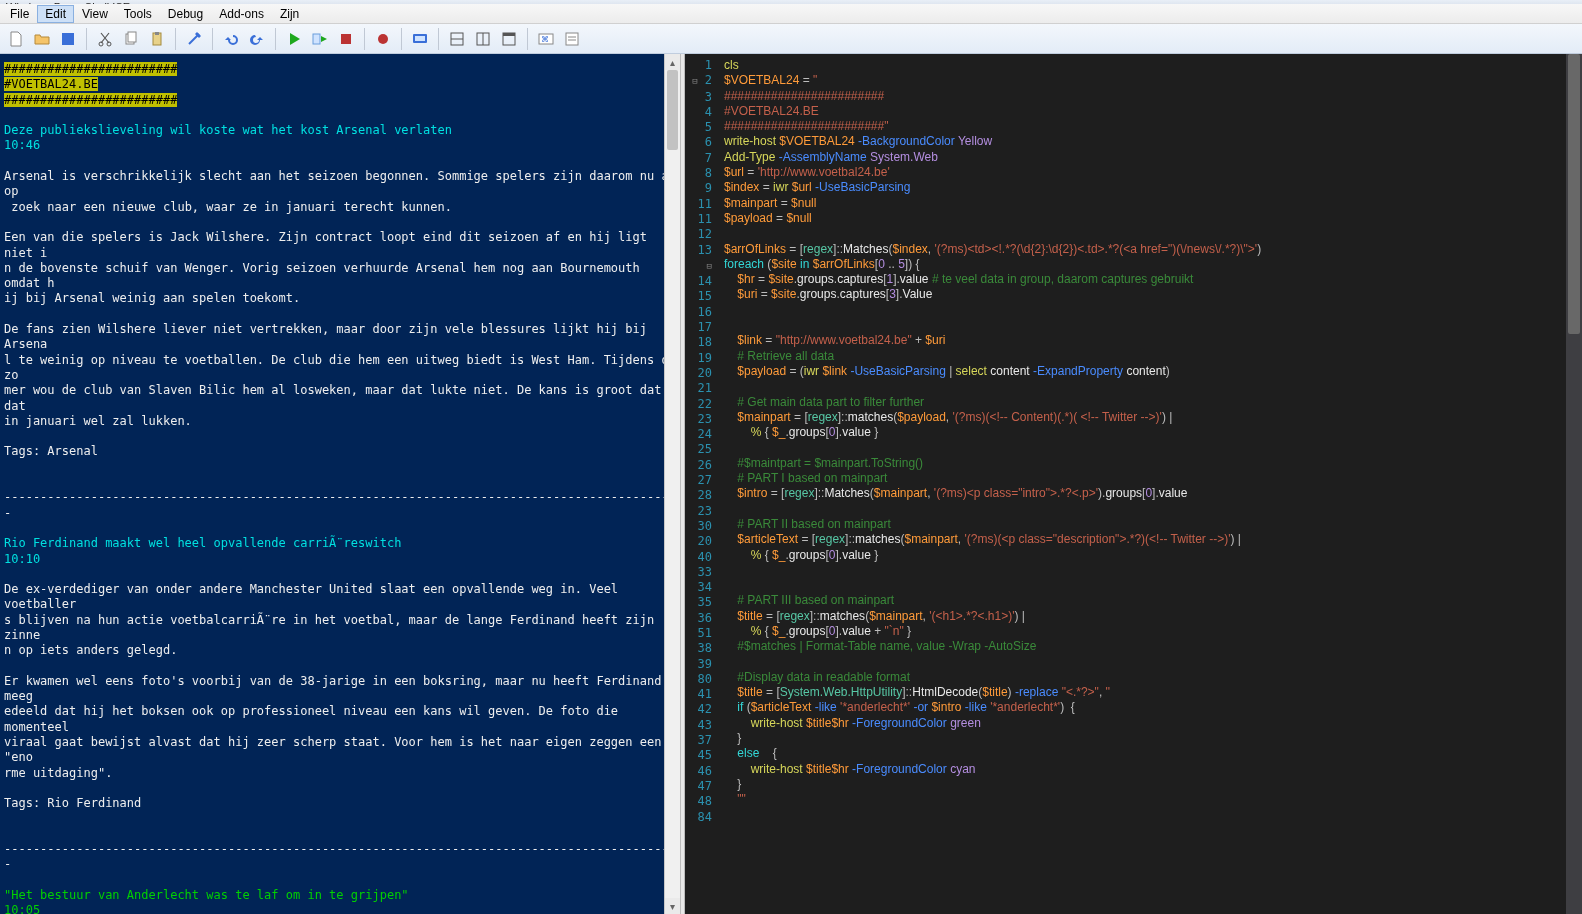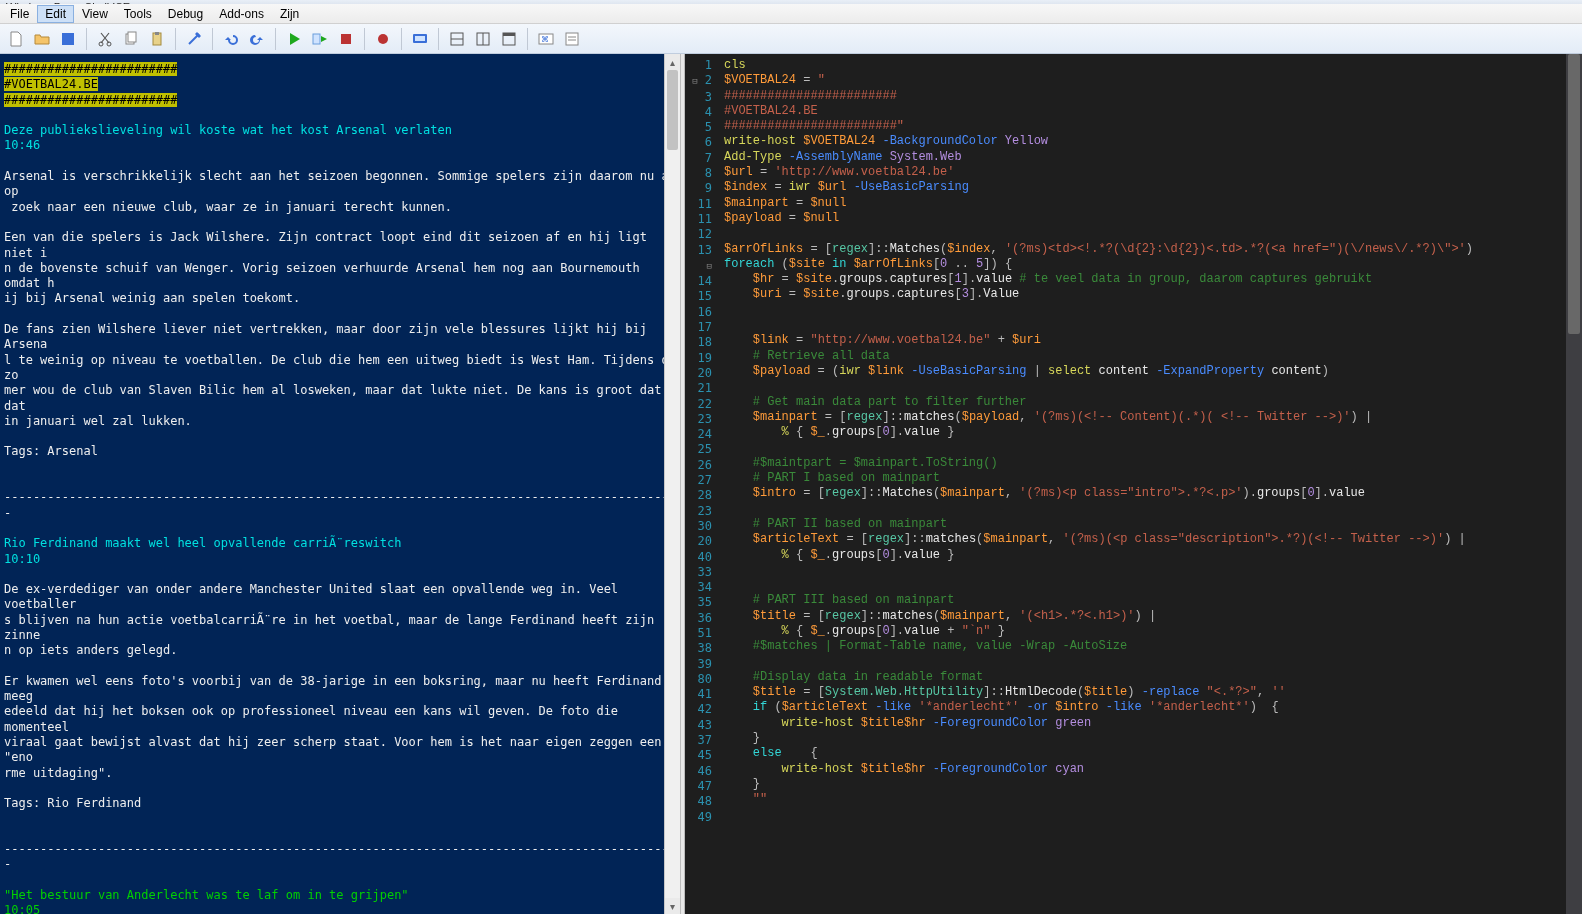--- a/index.html
+++ b/index.html
@@ -39,21 +39,21 @@
   
   
   .tabstrip { height: 26px; border-bottom:1px solid #3e3e42; display:flex; align-items:flex-end; padding-left:4px; background:#eef3f8; }
   .tab { height:22px; padding:0 10px; display:flex; align-items:center; gap:6px; background:#f3f3f3; border:1px solid #c6c6c6; border-bottom:none; border-radius:3px 3px 0 0; margin-right:2px; font-size:12px; color:#333; }
   .tab.active { background:#fff; }
   .tab .close { font-family:Arial; font-size:12px; color:#666; }
   
   
   .editor { flex:1; display:flex; overflow:hidden; background:#1e1e1e; }
   .gutter { width:35px; background:#1e1e1e; color:#2b91af; text-align:right; padding:4px 8px 4px 0; font-family:Consolas,monospace; font-size:12px; line-height:15.3px; border-right:0px solid #333; }
-  .code { flex:1; padding:4px 0 4px 4px; font-family:Liberation Mono, monospace; font-size:12px; line-height:15.3px; white-space:pre; color:#d4d4d4; overflow:hidden; position:relative;}
+  .code { flex:1; padding:4px 0 4px 4px; font-family:Liberation Sans, sans-serif; font-size:12px; line-height:15.3px; white-space:pre; color:#d4d4d4; overflow:hidden; position:relative;}
 
   .scroll-right { width:16px; background:#3e3e42; position:relative; }
   .scroll-right .thumb { position:absolute; left:2px; right:2px; top:0; height:280px; background:#686868; border-radius:2px; }
 </style>
 </head>
 <body>
 
 <div class="titlebar">
   <span>Windows PowerShell ISE</span>
 </div>
@@ -244,21 +244,21 @@
           <div>39</div>
           <div>80</div>
           <div>41</div>
           <div>42</div>
           <div>43</div>
           <div>37</div>
           <div>45</div>
           <div>46</div>
           <div>47</div>
           <div>48</div>
-          <div>49</div>
+          <div>84</div>
         </div>
       <div class="code" id="code"><div><span style="color: rgb(215, 215, 90);">cls</span></div><div><span style="color: rgb(255, 155, 58);">$VOETBAL24</span><span style="color: rgb(188, 188, 188);"> = </span><span style="color: rgb(196, 96, 75);">"</span></div><div><span style="color: rgb(196, 96, 75);">########################</span></div><div><span style="color: rgb(196, 96, 75);">#VOETBAL24.BE</span></div><div><span style="color: rgb(196, 96, 75);">########################"</span></div><div><span style="color: rgb(215, 215, 90);">write-host</span><span style="color: rgb(212, 212, 212);"> </span><span style="color: rgb(255, 155, 58);">$VOETBAL24</span><span style="color: rgb(212, 212, 212);"> </span><span style="color: rgb(74, 140, 255);">-BackgroundColor</span><span style="color: rgb(212, 212, 212);"> </span><span style="color: rgb(180, 142, 224);">Yellow</span></div><div><span style="color: rgb(215, 215, 90);">Add-Type</span><span style="color: rgb(212, 212, 212);"> </span><span style="color: rgb(74, 140, 255);">-AssemblyName</span><span style="color: rgb(212, 212, 212);"> </span><span style="color: rgb(180, 142, 224);">System.Web</span></div><div><span style="color: rgb(255, 155, 58);">$url</span><span style="color: rgb(188, 188, 188);"> = </span><span style="color: rgb(196, 96, 75);">'http://www.voetbal24.be'</span></div><div><span style="color: rgb(255, 155, 58);">$index</span><span style="color: rgb(188, 188, 188);"> = </span><span style="color: rgb(215, 215, 90);">iwr</span><span style="color: rgb(212, 212, 212);"> </span><span style="color: rgb(255, 155, 58);">$url</span><span style="color: rgb(212, 212, 212);"> </span><span style="color: rgb(74, 140, 255);">-UseBasicParsing</span></div><div><span style="color: rgb(255, 155, 58);">$mainpart</span><span style="color: rgb(188, 188, 188);"> = </span><span style="color: rgb(255, 155, 58);">$null</span></div><div><span style="color: rgb(255, 155, 58);">$payload</span><span style="color: rgb(188, 188, 188);"> = </span><span style="color: rgb(255, 155, 58);">$null</span></div><div>&nbsp;</div><div><span style="color: rgb(255, 155, 58);">$arrOfLinks</span><span style="color: rgb(188, 188, 188);"> = [</span><span style="color: rgb(87, 199, 165);">regex</span><span style="color: rgb(188, 188, 188);">]::</span><span style="color: rgb(232, 232, 232);">Matches</span><span style="color: rgb(188, 188, 188);">(</span><span style="color: rgb(255, 155, 58);">$index</span><span style="color: rgb(188, 188, 188);">, </span><span style="color: rgb(196, 96, 75);">'(?ms)&lt;td&gt;&lt;!.*?(\d{2}:\d{2})&lt;.td&gt;.*?(&lt;a href=")(\/news\/.*?)\"&gt;'</span><span style="color: rgb(188, 188, 188);">)</span></div><div><span style="color: rgb(51, 214, 214);">foreach</span><span style="color: rgb(188, 188, 188);"> (</span><span style="color: rgb(255, 155, 58);">$site</span><span style="color: rgb(51, 214, 214);"> in </span><span style="color: rgb(255, 155, 58);">$arrOfLinks</span><span style="color: rgb(188, 188, 188);">[</span><span style="color: rgb(180, 142, 224);">0</span><span style="color: rgb(188, 188, 188);"> .. </span><span style="color: rgb(180, 142, 224);">5</span><span style="color: rgb(188, 188, 188);">]) {</span></div><div><span style="color: rgb(212, 212, 212);">    </span><span style="color: rgb(255, 155, 58);">$hr</span><span style="color: rgb(188, 188, 188);"> = </span><span style="color: rgb(255, 155, 58);">$site</span><span style="color: rgb(188, 188, 188);">.</span><span style="color: rgb(232, 232, 232);">groups</span><span style="color: rgb(188, 188, 188);">.</span><span style="color: rgb(232, 232, 232);">captures</span><span style="color: rgb(188, 188, 188);">[</span><span style="color: rgb(180, 142, 224);">1</span><span style="color: rgb(188, 188, 188);">].</span><span style="color: rgb(232, 232, 232);">value</span><span style="color: rgb(212, 212, 212);"> </span><span style="color: rgb(58, 138, 58);"># te veel data in group, daarom captures gebruikt</span></div><div><span style="color: rgb(212, 212, 212);">    </span><span style="color: rgb(255, 155, 58);">$uri</span><span style="color: rgb(188, 188, 188);"> = </span><span style="color: rgb(255, 155, 58);">$site</span><span style="color: rgb(188, 188, 188);">.</span><span style="color: rgb(232, 232, 232);">groups</span><span style="color: rgb(188, 188, 188);">.</span><span style="color: rgb(232, 232, 232);">captures</span><span style="color: rgb(188, 188, 188);">[</span><span style="color: rgb(180, 142, 224);">3</span><span style="color: rgb(188, 188, 188);">].</span><span style="color: rgb(232, 232, 232);">Value</span></div><div>&nbsp;</div><div>&nbsp;</div><div><span style="color: rgb(212, 212, 212);">    </span><span style="color: rgb(255, 155, 58);">$link</span><span style="color: rgb(188, 188, 188);"> = </span><span style="color: rgb(196, 96, 75);">"http://www.voetbal24.be"</span><span style="color: rgb(188, 188, 188);"> + </span><span style="color: rgb(255, 155, 58);">$uri</span></div><div><span style="color: rgb(212, 212, 212);">    </span><span style="color: rgb(58, 138, 58);"># Retrieve all data</span></div><div><span style="color: rgb(212, 212, 212);">    </span><span style="color: rgb(255, 155, 58);">$payload</span><span style="color: rgb(188, 188, 188);"> = (</span><span style="color: rgb(215, 215, 90);">iwr</span><span style="color: rgb(212, 212, 212);"> </span><span style="color: rgb(255, 155, 58);">$link</span><span style="color: rgb(212, 212, 212);"> </span><span style="color: rgb(74, 140, 255);">-UseBasicParsing</span><span style="color: rgb(188, 188, 188);"> | </span><span style="color: rgb(215, 215, 90);">select</span><span style="color: rgb(212, 212, 212);"> </span><span style="color: rgb(232, 232, 232);">content</span><span style="color: rgb(212, 212, 212);"> </span><span style="color: rgb(74, 140, 255);">-ExpandProperty</span><span style="color: rgb(212, 212, 212);"> </span><span style="color: rgb(232, 232, 232);">content</span><span style="color: rgb(188, 188, 188);">)</span></div><div>&nbsp;</div><div><span style="color: rgb(212, 212, 212);">    </span><span style="color: rgb(58, 138, 58);"># Get main data part to filter further</span></div><div><span style="color: rgb(212, 212, 212);">    </span><span style="color: rgb(255, 155, 58);">$mainpart</span><span style="color: rgb(188, 188, 188);"> = [</span><span style="color: rgb(87, 199, 165);">regex</span><span style="color: rgb(188, 188, 188);">]::</span><span style="color: rgb(232, 232, 232);">matches</span><span style="color: rgb(188, 188, 188);">(</span><span style="color: rgb(255, 155, 58);">$payload</span><span style="color: rgb(188, 188, 188);">, </span><span style="color: rgb(196, 96, 75);">'(?ms)(&lt;!-- Content)(.*)( &lt;!-- Twitter --&gt;)'</span><span style="color: rgb(188, 188, 188);">) |</span></div><div><span style="color: rgb(212, 212, 212);">        </span><span style="color: rgb(215, 215, 90);">%</span><span style="color: rgb(188, 188, 188);"> { </span><span style="color: rgb(255, 155, 58);">$_</span><span style="color: rgb(188, 188, 188);">.</span><span style="color: rgb(232, 232, 232);">groups</span><span style="color: rgb(188, 188, 188);">[</span><span style="color: rgb(180, 142, 224);">0</span><span style="color: rgb(188, 188, 188);">].</span><span style="color: rgb(232, 232, 232);">value</span><span style="color: rgb(188, 188, 188);"> }</span></div><div>&nbsp;</div><div><span style="color: rgb(212, 212, 212);">    </span><span style="color: rgb(58, 138, 58);">#$maintpart = $mainpart.ToString()</span></div><div><span style="color: rgb(212, 212, 212);">    </span><span style="color: rgb(58, 138, 58);"># PART I based on mainpart</span></div><div><span style="color: rgb(212, 212, 212);">    </span><span style="color: rgb(255, 155, 58);">$intro</span><span style="color: rgb(188, 188, 188);"> = [</span><span style="color: rgb(87, 199, 165);">regex</span><span style="color: rgb(188, 188, 188);">]::</span><span style="color: rgb(232, 232, 232);">Matches</span><span style="color: rgb(188, 188, 188);">(</span><span style="color: rgb(255, 155, 58);">$mainpart</span><span style="color: rgb(188, 188, 188);">, </span><span style="color: rgb(196, 96, 75);">'(?ms)&lt;p class="intro"&gt;.*?&lt;.p&gt;'</span><span style="color: rgb(188, 188, 188);">).</span><span style="color: rgb(232, 232, 232);">groups</span><span style="color: rgb(188, 188, 188);">[</span><span style="color: rgb(180, 142, 224);">0</span><span style="color: rgb(188, 188, 188);">].</span><span style="color: rgb(232, 232, 232);">value</span></div><div>&nbsp;</div><div><span style="color: rgb(212, 212, 212);">    </span><span style="color: rgb(58, 138, 58);"># PART II based on mainpart</span></div><div><span style="color: rgb(212, 212, 212);">    </span><span style="color: rgb(255, 155, 58);">$articleText</span><span style="color: rgb(188, 188, 188);"> = [</span><span style="color: rgb(87, 199, 165);">regex</span><span style="color: rgb(188, 188, 188);">]::</span><span style="color: rgb(232, 232, 232);">matches</span><span style="color: rgb(188, 188, 188);">(</span><span style="color: rgb(255, 155, 58);">$mainpart</span><span style="color: rgb(188, 188, 188);">, </span><span style="color: rgb(196, 96, 75);">'(?ms)(&lt;p class="description"&gt;.*?)(&lt;!-- Twitter --&gt;)'</span><span style="color: rgb(188, 188, 188);">) |</span></div><div><span style="color: rgb(212, 212, 212);">        </span><span style="color: rgb(215, 215, 90);">%</span><span style="color: rgb(188, 188, 188);"> { </span><span style="color: rgb(255, 155, 58);">$_</span><span style="color: rgb(188, 188, 188);">.</span><span style="color: rgb(232, 232, 232);">groups</span><span style="color: rgb(188, 188, 188);">[</span><span style="color: rgb(180, 142, 224);">0</span><span style="color: rgb(188, 188, 188);">].</span><span style="color: rgb(232, 232, 232);">value</span><span style="color: rgb(188, 188, 188);"> }</span></div><div>&nbsp;</div><div>&nbsp;</div><div><span style="color: rgb(212, 212, 212);">    </span><span style="color: rgb(58, 138, 58);"># PART III based on mainpart</span></div><div><span style="color: rgb(212, 212, 212);">    </span><span style="color: rgb(255, 155, 58);">$title</span><span style="color: rgb(188, 188, 188);"> = [</span><span style="color: rgb(87, 199, 165);">regex</span><span style="color: rgb(188, 188, 188);">]::</span><span style="color: rgb(232, 232, 232);">matches</span><span style="color: rgb(188, 188, 188);">(</span><span style="color: rgb(255, 155, 58);">$mainpart</span><span style="color: rgb(188, 188, 188);">, </span><span style="color: rgb(196, 96, 75);">'(&lt;h1&gt;.*?&lt;.h1&gt;)'</span><span style="color: rgb(188, 188, 188);">) |</span></div><div><span style="color: rgb(212, 212, 212);">        </span><span style="color: rgb(215, 215, 90);">%</span><span style="color: rgb(188, 188, 188);"> { </span><span style="color: rgb(255, 155, 58);">$_</span><span style="color: rgb(188, 188, 188);">.</span><span style="color: rgb(232, 232, 232);">groups</span><span style="color: rgb(188, 188, 188);">[</span><span style="color: rgb(180, 142, 224);">0</span><span style="color: rgb(188, 188, 188);">].</span><span style="color: rgb(232, 232, 232);">value</span><span style="color: rgb(188, 188, 188);"> + </span><span style="color: rgb(196, 96, 75);">"`n"</span><span style="color: rgb(188, 188, 188);"> }</span></div><div><span style="color: rgb(212, 212, 212);">    </span><span style="color: rgb(58, 138, 58);">#$matches | Format-Table name, value -Wrap -AutoSize</span></div><div>&nbsp;</div><div><span style="color: rgb(212, 212, 212);">    </span><span style="color: rgb(58, 138, 58);">#Display data in readable format</span></div><div><span style="color: rgb(212, 212, 212);">    </span><span style="color: rgb(255, 155, 58);">$title</span><span style="color: rgb(188, 188, 188);"> = [</span><span style="color: rgb(87, 199, 165);">System.Web.HttpUtility</span><span style="color: rgb(188, 188, 188);">]::</span><span style="color: rgb(232, 232, 232);">HtmlDecode</span><span style="color: rgb(188, 188, 188);">(</span><span style="color: rgb(255, 155, 58);">$title</span><span style="color: rgb(188, 188, 188);">) </span><span style="color: rgb(74, 140, 255);">-replace</span><span style="color: rgb(212, 212, 212);"> </span><span style="color: rgb(196, 96, 75);">"&lt;.*?&gt;"</span><span style="color: rgb(188, 188, 188);">, </span><span style="color: rgb(196, 96, 75);">''</span></div><div><span style="color: rgb(212, 212, 212);">    </span><span style="color: rgb(51, 214, 214);">if</span><span style="color: rgb(188, 188, 188);"> (</span><span style="color: rgb(255, 155, 58);">$articleText</span><span style="color: rgb(212, 212, 212);"> </span><span style="color: rgb(74, 140, 255);">-like</span><span style="color: rgb(212, 212, 212);"> </span><span style="color: rgb(196, 96, 75);">'*anderlecht*'</span><span style="color: rgb(212, 212, 212);"> </span><span style="color: rgb(74, 140, 255);">-or</span><span style="color: rgb(212, 212, 212);"> </span><span style="color: rgb(255, 155, 58);">$intro</span><span style="color: rgb(212, 212, 212);"> </span><span style="color: rgb(74, 140, 255);">-like</span><span style="color: rgb(212, 212, 212);"> </span><span style="color: rgb(196, 96, 75);">'*anderlecht*'</span><span style="color: rgb(188, 188, 188);">)  {</span></div><div><span style="color: rgb(212, 212, 212);">        </span><span style="color: rgb(215, 215, 90);">write-host</span><span style="color: rgb(212, 212, 212);"> </span><span style="color: rgb(255, 155, 58);">$title$hr</span><span style="color: rgb(212, 212, 212);"> </span><span style="color: rgb(74, 140, 255);">-ForegroundColor</span><span style="color: rgb(212, 212, 212);"> </span><span style="color: rgb(180, 142, 224);">green</span></div><div><span style="color: rgb(212, 212, 212);">    </span><span style="color: rgb(188, 188, 188);">}</span></div><div><span style="color: rgb(212, 212, 212);">    </span><span style="color: rgb(51, 214, 214);">else</span><span style="color: rgb(188, 188, 188);">    {</span></div><div><span style="color: rgb(212, 212, 212);">        </span><span style="color: rgb(215, 215, 90);">write-host</span><span style="color: rgb(212, 212, 212);"> </span><span style="color: rgb(255, 155, 58);">$title$hr</span><span style="color: rgb(212, 212, 212);"> </span><span style="color: rgb(74, 140, 255);">-ForegroundColor</span><span style="color: rgb(212, 212, 212);"> </span><span style="color: rgb(180, 142, 224);">cyan</span></div><div><span style="color: rgb(212, 212, 212);">    </span><span style="color: rgb(188, 188, 188);">}</span></div><div><span style="color: rgb(212, 212, 212);">    </span><span style="color: rgb(196, 96, 75);">""</span></div></div>
       <div class="scroll-right">
         <div class="thumb"></div>
       </div>
     </div>
   </div>
 </div>
 
 </body></html>

